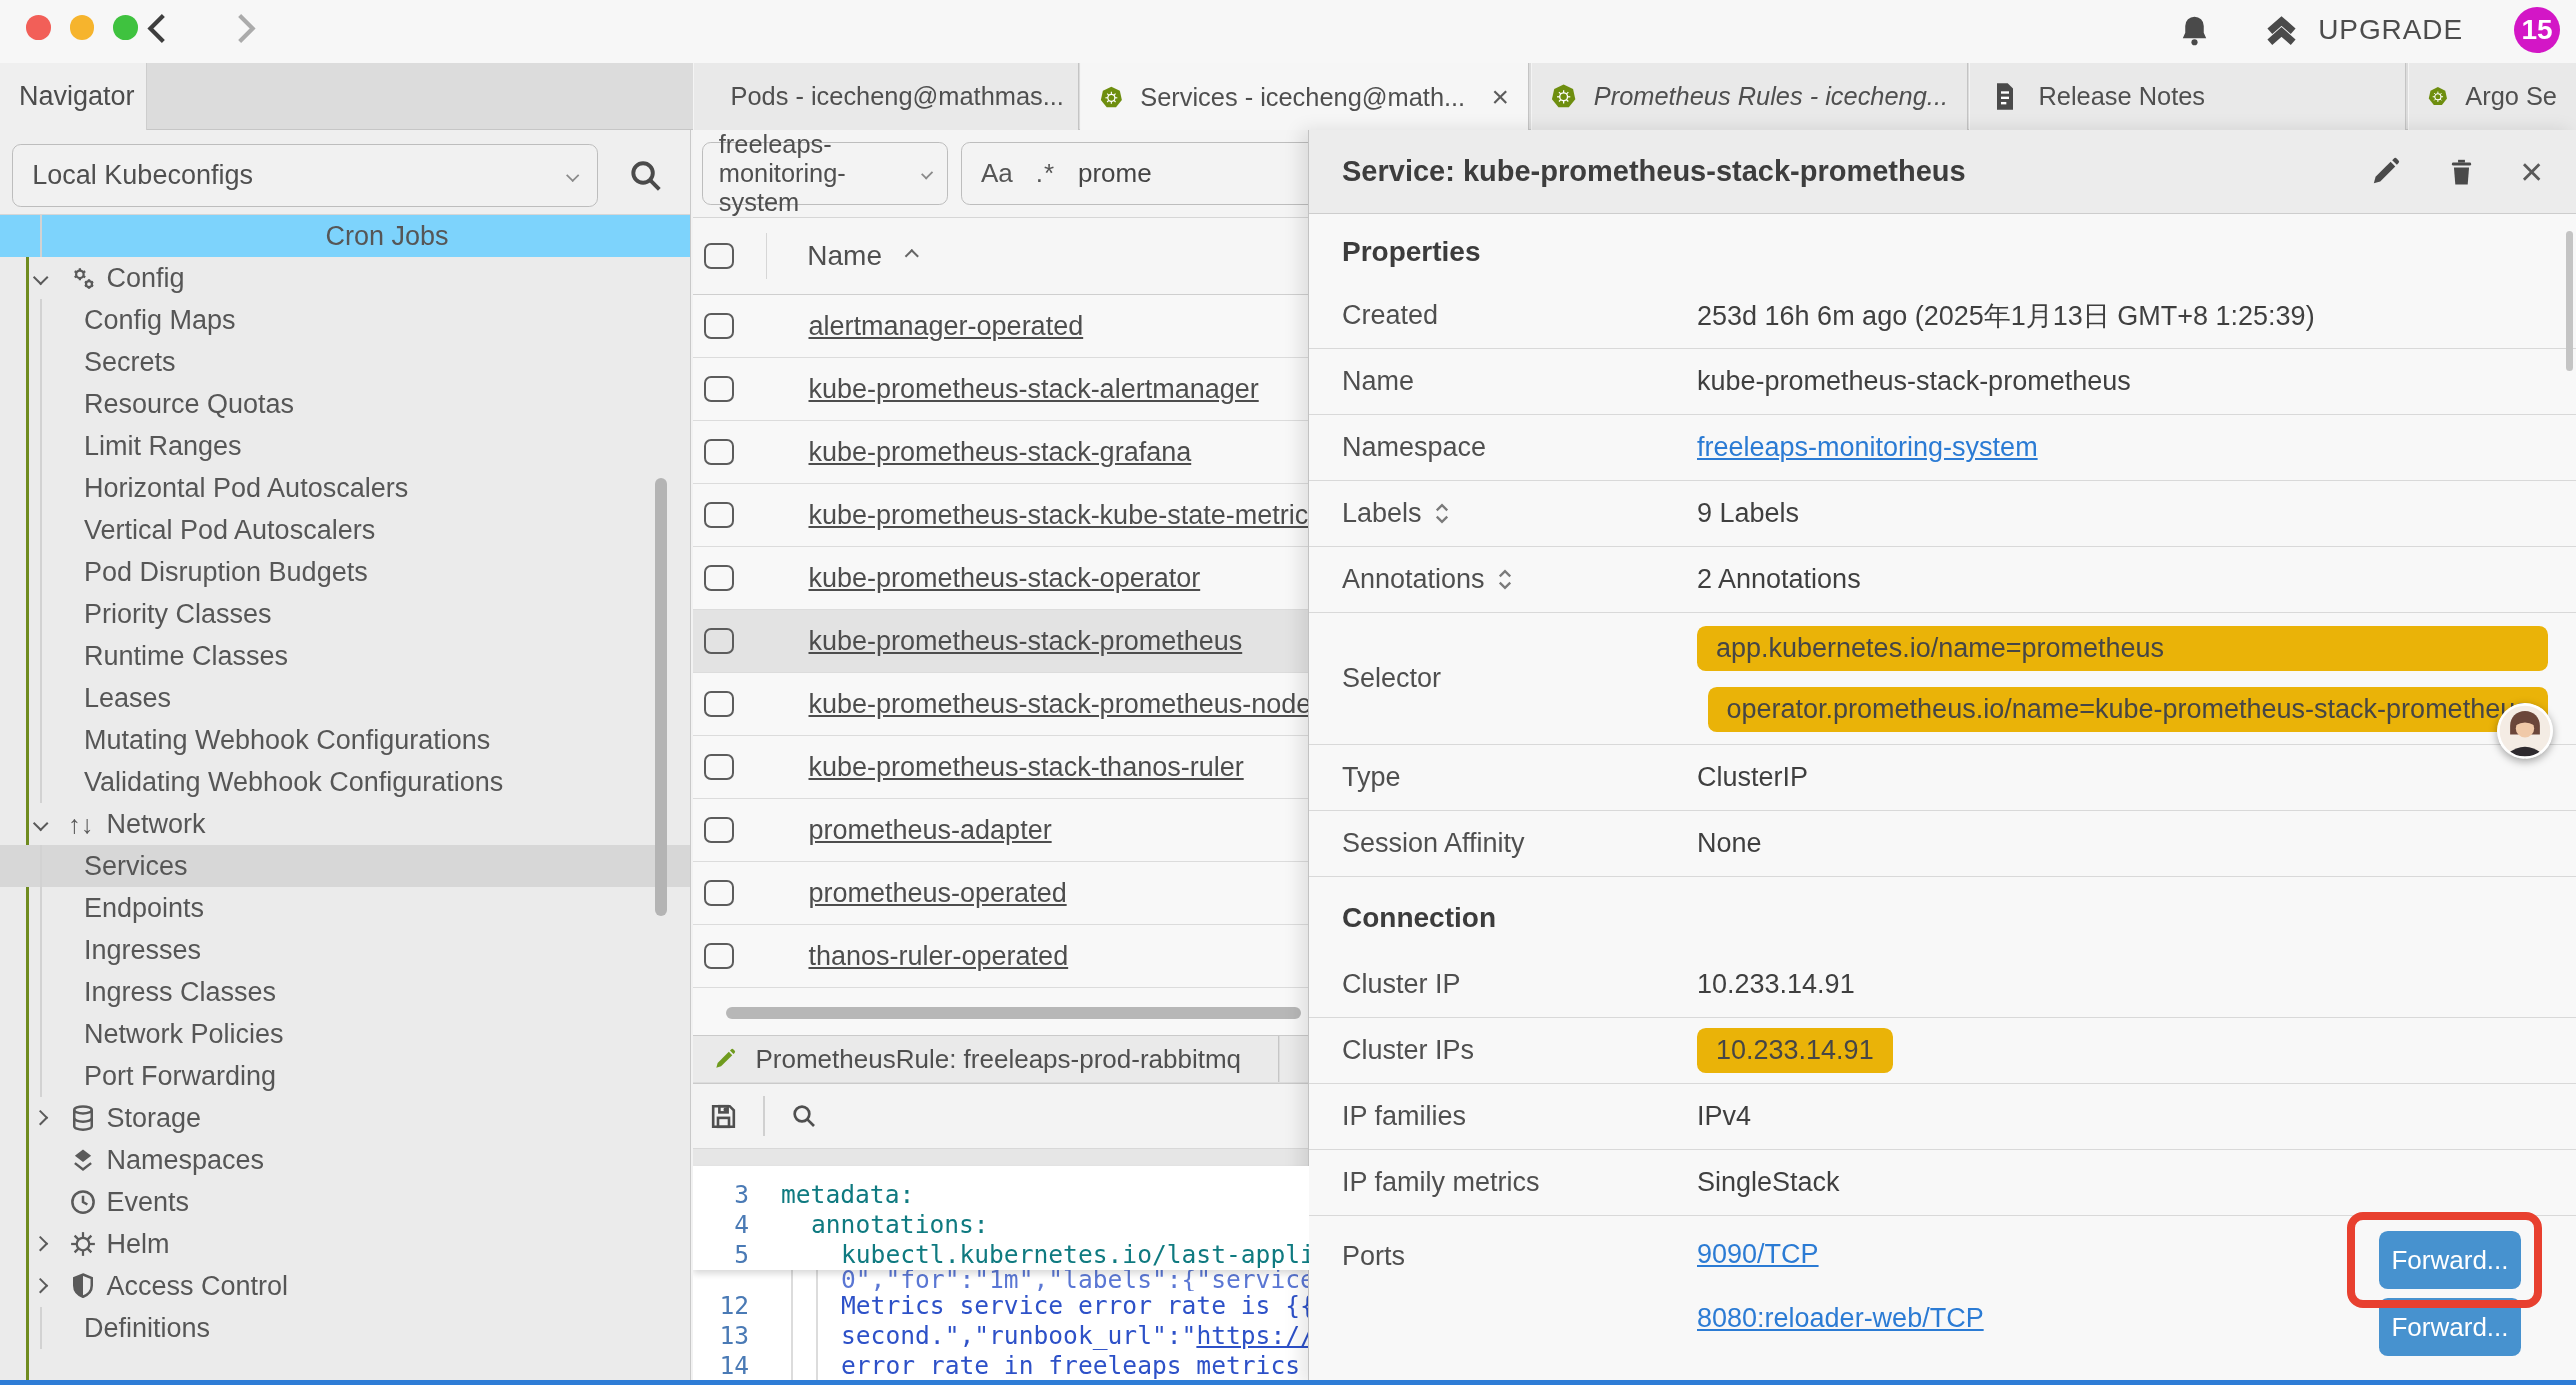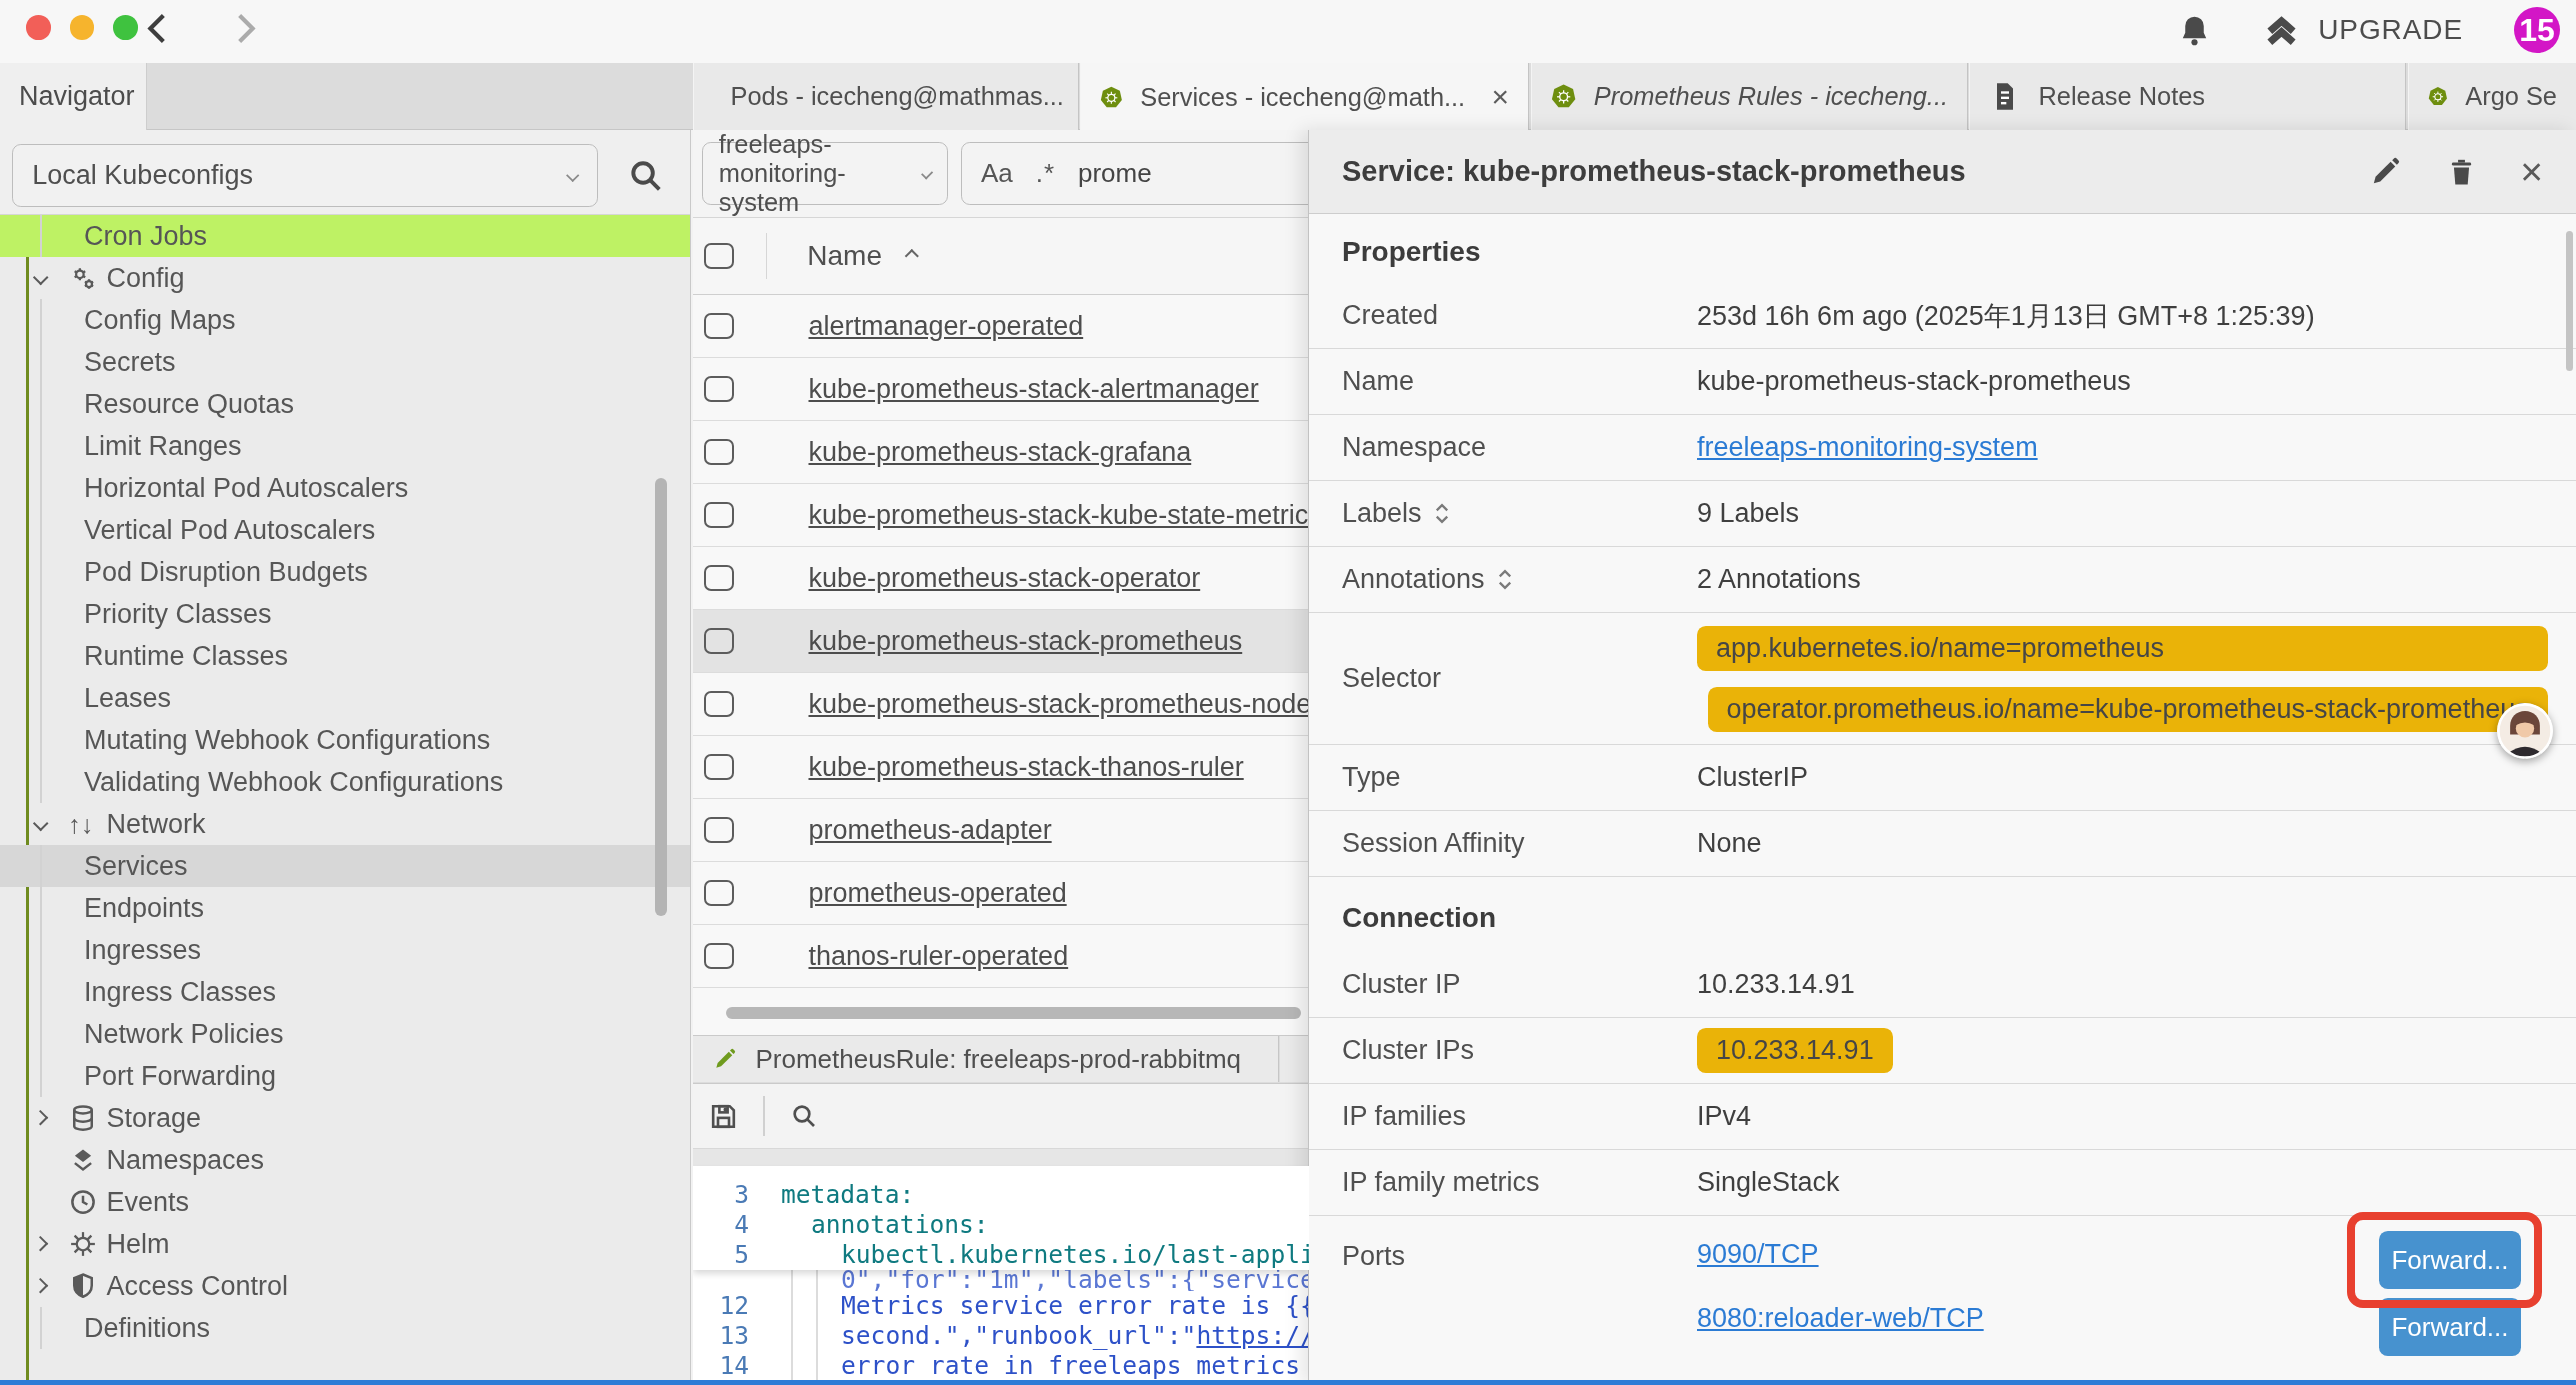--- a/index.html
+++ b/index.html
@@ -9,21 +9,21 @@
 
   
   .topbar{position:absolute;top:0;left:0;right:0;height:63px;background:#f7f7f7;}
   .lights{position:absolute;left:26px;top:15px;display:flex;gap:19px;}
   .light{width:24.6px;height:24.6px;border-radius:50%;}
   .l-red{background:#f25f58;} .l-yellow{background:#f6b42d;} .l-green{background:#3fc23f;}
   .navarrows{position:absolute;left:139px;top:8.8px;display:flex;gap:47px;align-items:center;}
   .topbar-right{position:absolute;right:16px;top:7px;display:flex;align-items:center;gap:51px;}
   .upgrade{display:flex;align-items:center;gap:19px;font-size:28px;color:#4c4c4c;letter-spacing:0.9px;}
   .badge{width:46px;height:46px;border-radius:50%;background:#d316c6;color:#fff;
-         display:flex;align-items:center;justify-content:center;font-size:32px;font-weight:bold;}
+         display:flex;align-items:center;justify-content:center;font-size:28px;font-weight:bold;}
 
   
   .tabstrip{position:absolute;top:63px;left:0;right:0;height:67px;background:#dcdcdc;border-bottom:1.8px solid #c6c6c6;}
   .navtab{position:absolute;left:0;top:0;width:147px;height:67px;background:#efefef;
           display:flex;align-items:center;padding-left:19px;font-size:27px;color:#4c4c4c;border-right:1.8px solid #cdcdcd;}
   .tab{position:absolute;top:0;height:67px;display:flex;align-items:center;gap:17.5px;padding:0 19px;
        background:#e9e9e9;border-right:1.8px solid #c4c4c4;border-left:0.9px solid #f4f4f4;
        font-size:25.4px;color:#4f4f4f;white-space:nowrap;overflow:hidden;}
   .tab.active{background:#f6f6f6;height:68px;}
   .tab .close{margin-left:8.8px;font-size:30px;color:#5c5c5c;font-style:normal;}
@@ -32,21 +32,21 @@
   
   .sidebar{position:absolute;top:130px;left:0;width:691px;bottom:0;background:#efefef;border-right:1.8px solid #c9c9c9;}
   .kubeselect{position:absolute;top:14px;left:12.3px;width:586px;height:63px;border:1.8px solid #bdbdbd;border-radius:8.8px;
               background:#f1f1f1;display:flex;align-items:center;padding:0 19px;font-size:27px;color:#4f4f4f;}
   .kubeselect .chev{margin-left:auto;}
   .side-search{position:absolute;left:626px;top:26px;}
   .tree{position:absolute;top:84px;left:0;right:0;bottom:0;background:#ebebeb;border-top:1.8px solid #d6d6d6;overflow:hidden;}
   .tree .accent{position:absolute;left:26px;top:0;bottom:0;width:2.6px;background:#6f8b1f;}
   .nitem{position:relative;height:42px;display:flex;align-items:center;font-size:27px;color:#565656;white-space:nowrap;}
   .nitem .guide{position:absolute;left:40px;top:0;bottom:0;width:1.8px;background:#d2d2d2;}
-  .nitem.hl{background:#bef264;} .nitem.sel{background:#d7d7d7;}
+  .nitem.hl{background:#7dd3fc;justify-content:center;} .nitem.sel{background:#d7d7d7;}
   .leaf .lbl{margin-left:84px;}
   .chevbox{margin-left:35px;width:33px;flex:none;display:flex;align-items:center;}
   .icon34{width:35px;flex:none;display:flex;align-items:center;}
   .plain .icon34{margin-left:68px;}
   .group .lbl,.plain .lbl{margin-left:3.5px;}
   .chev{display:inline-block;width:11.4px;height:11.4px;border-right:2.6px solid #5a5a5a;border-bottom:2.6px solid #5a5a5a;transform:rotate(45deg);}
   .chev.right{transform:rotate(-45deg);}
   .updown-glyph{font-size:25.4px;color:#5a5a5a;}
   .side-scroll{position:absolute;left:655px;top:348px;width:12.3px;height:438px;border-radius:6.1px;background:#b4b4b4;}
 

